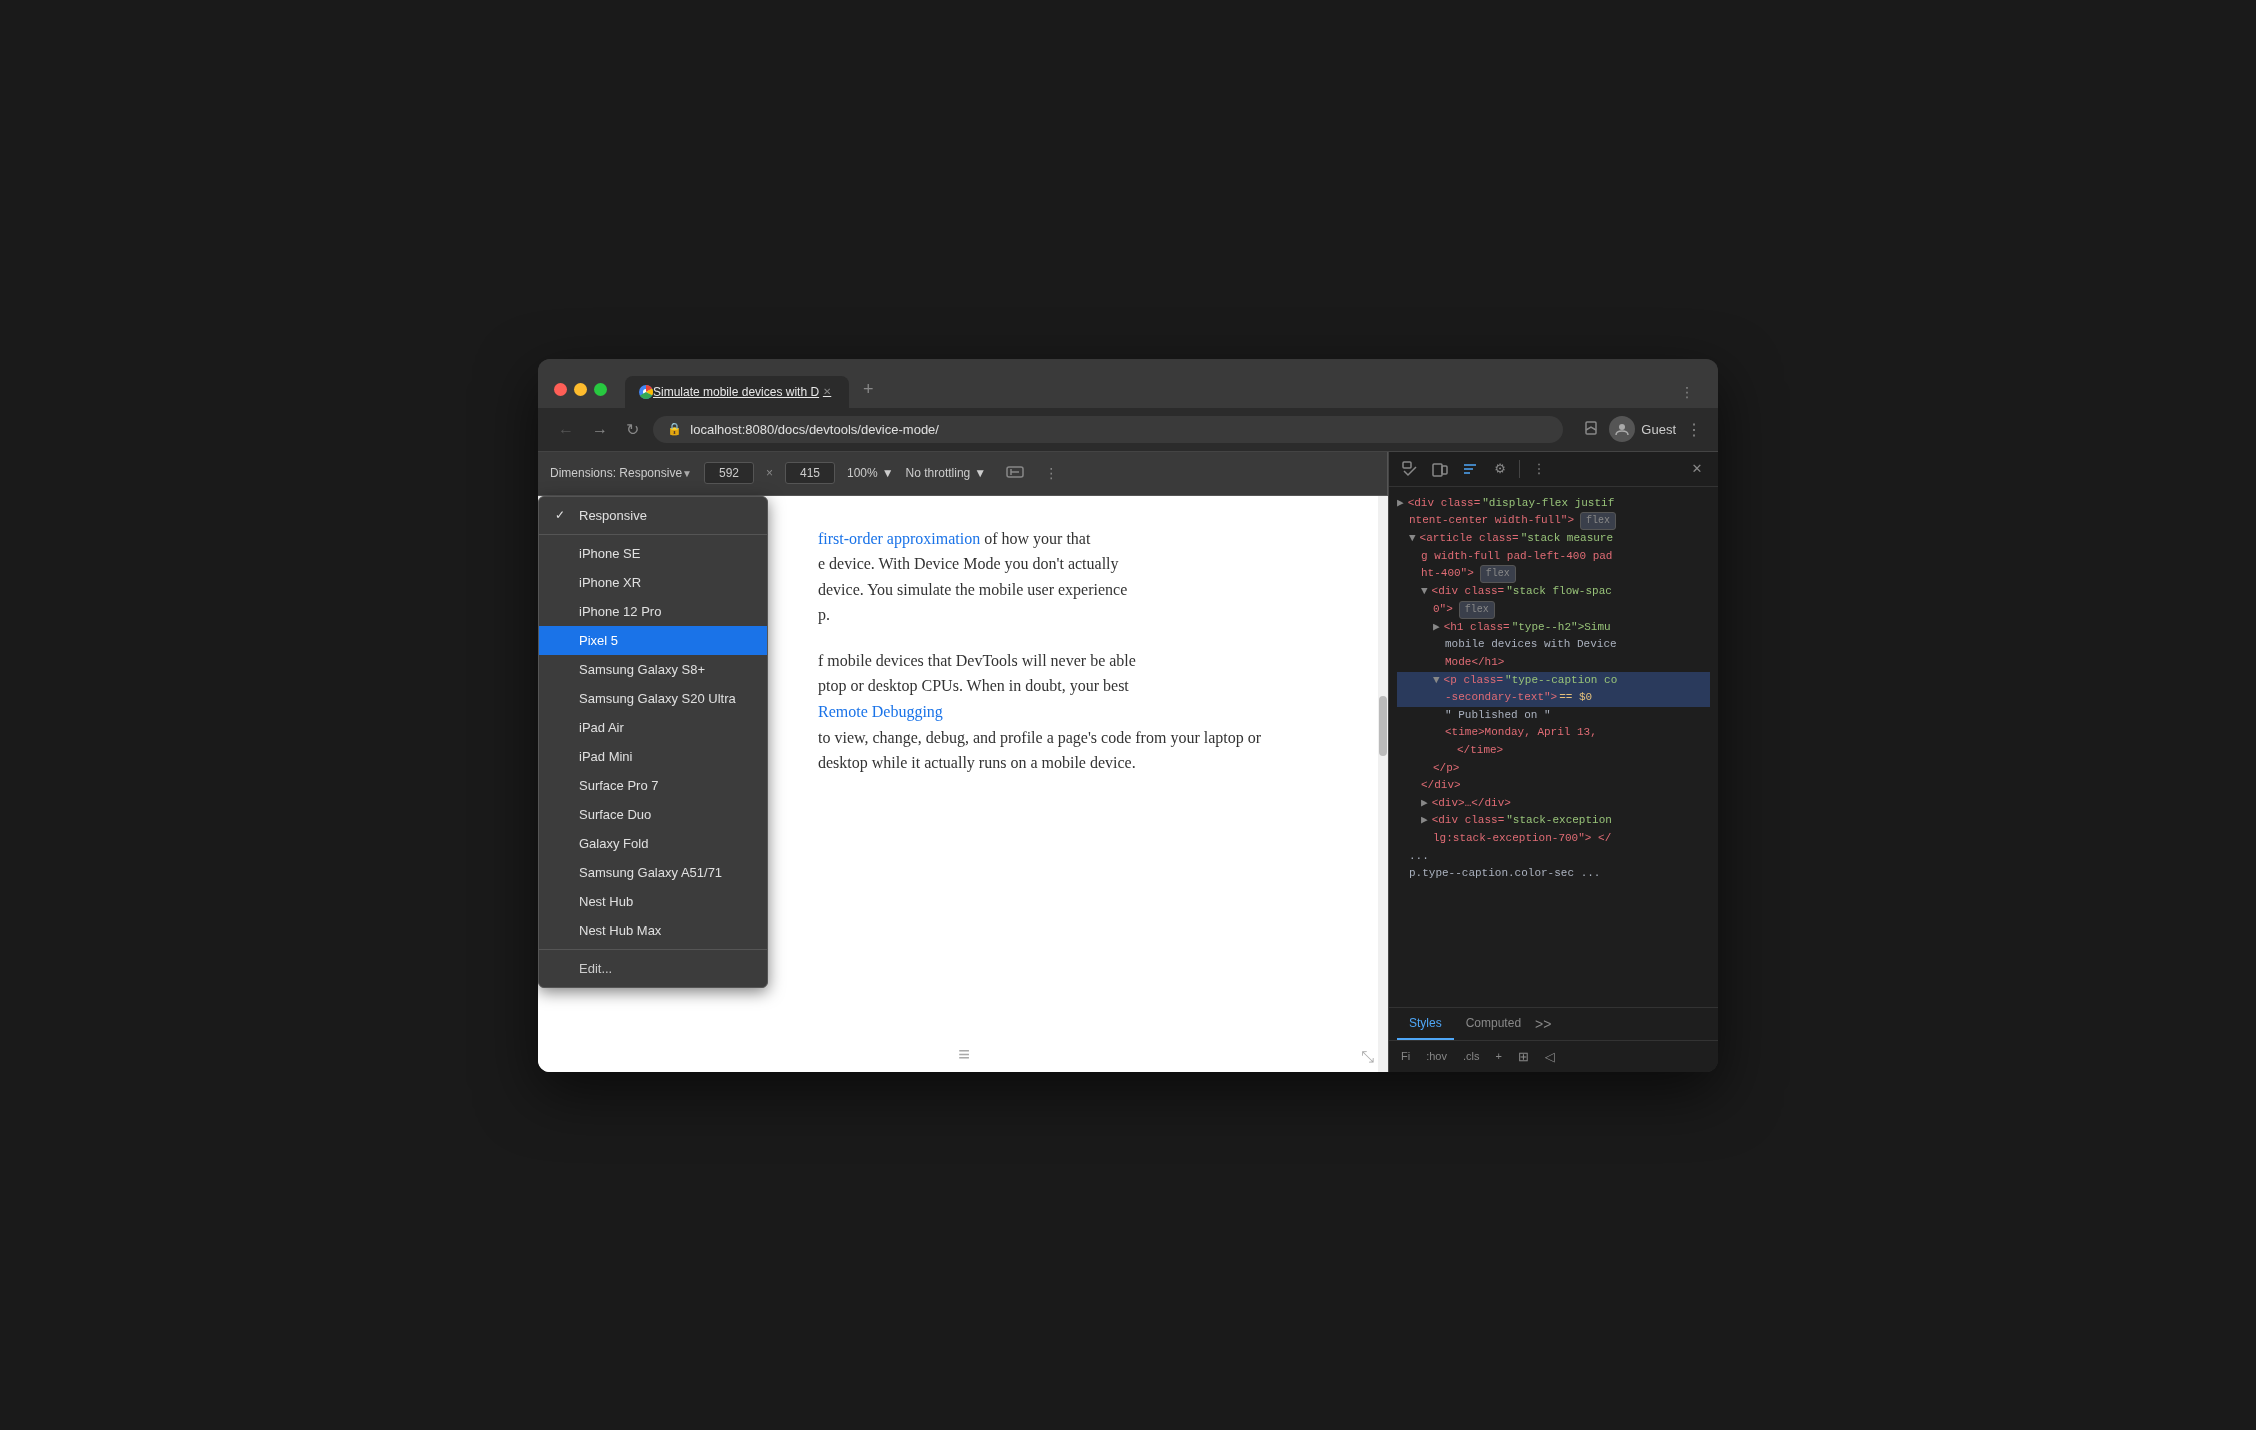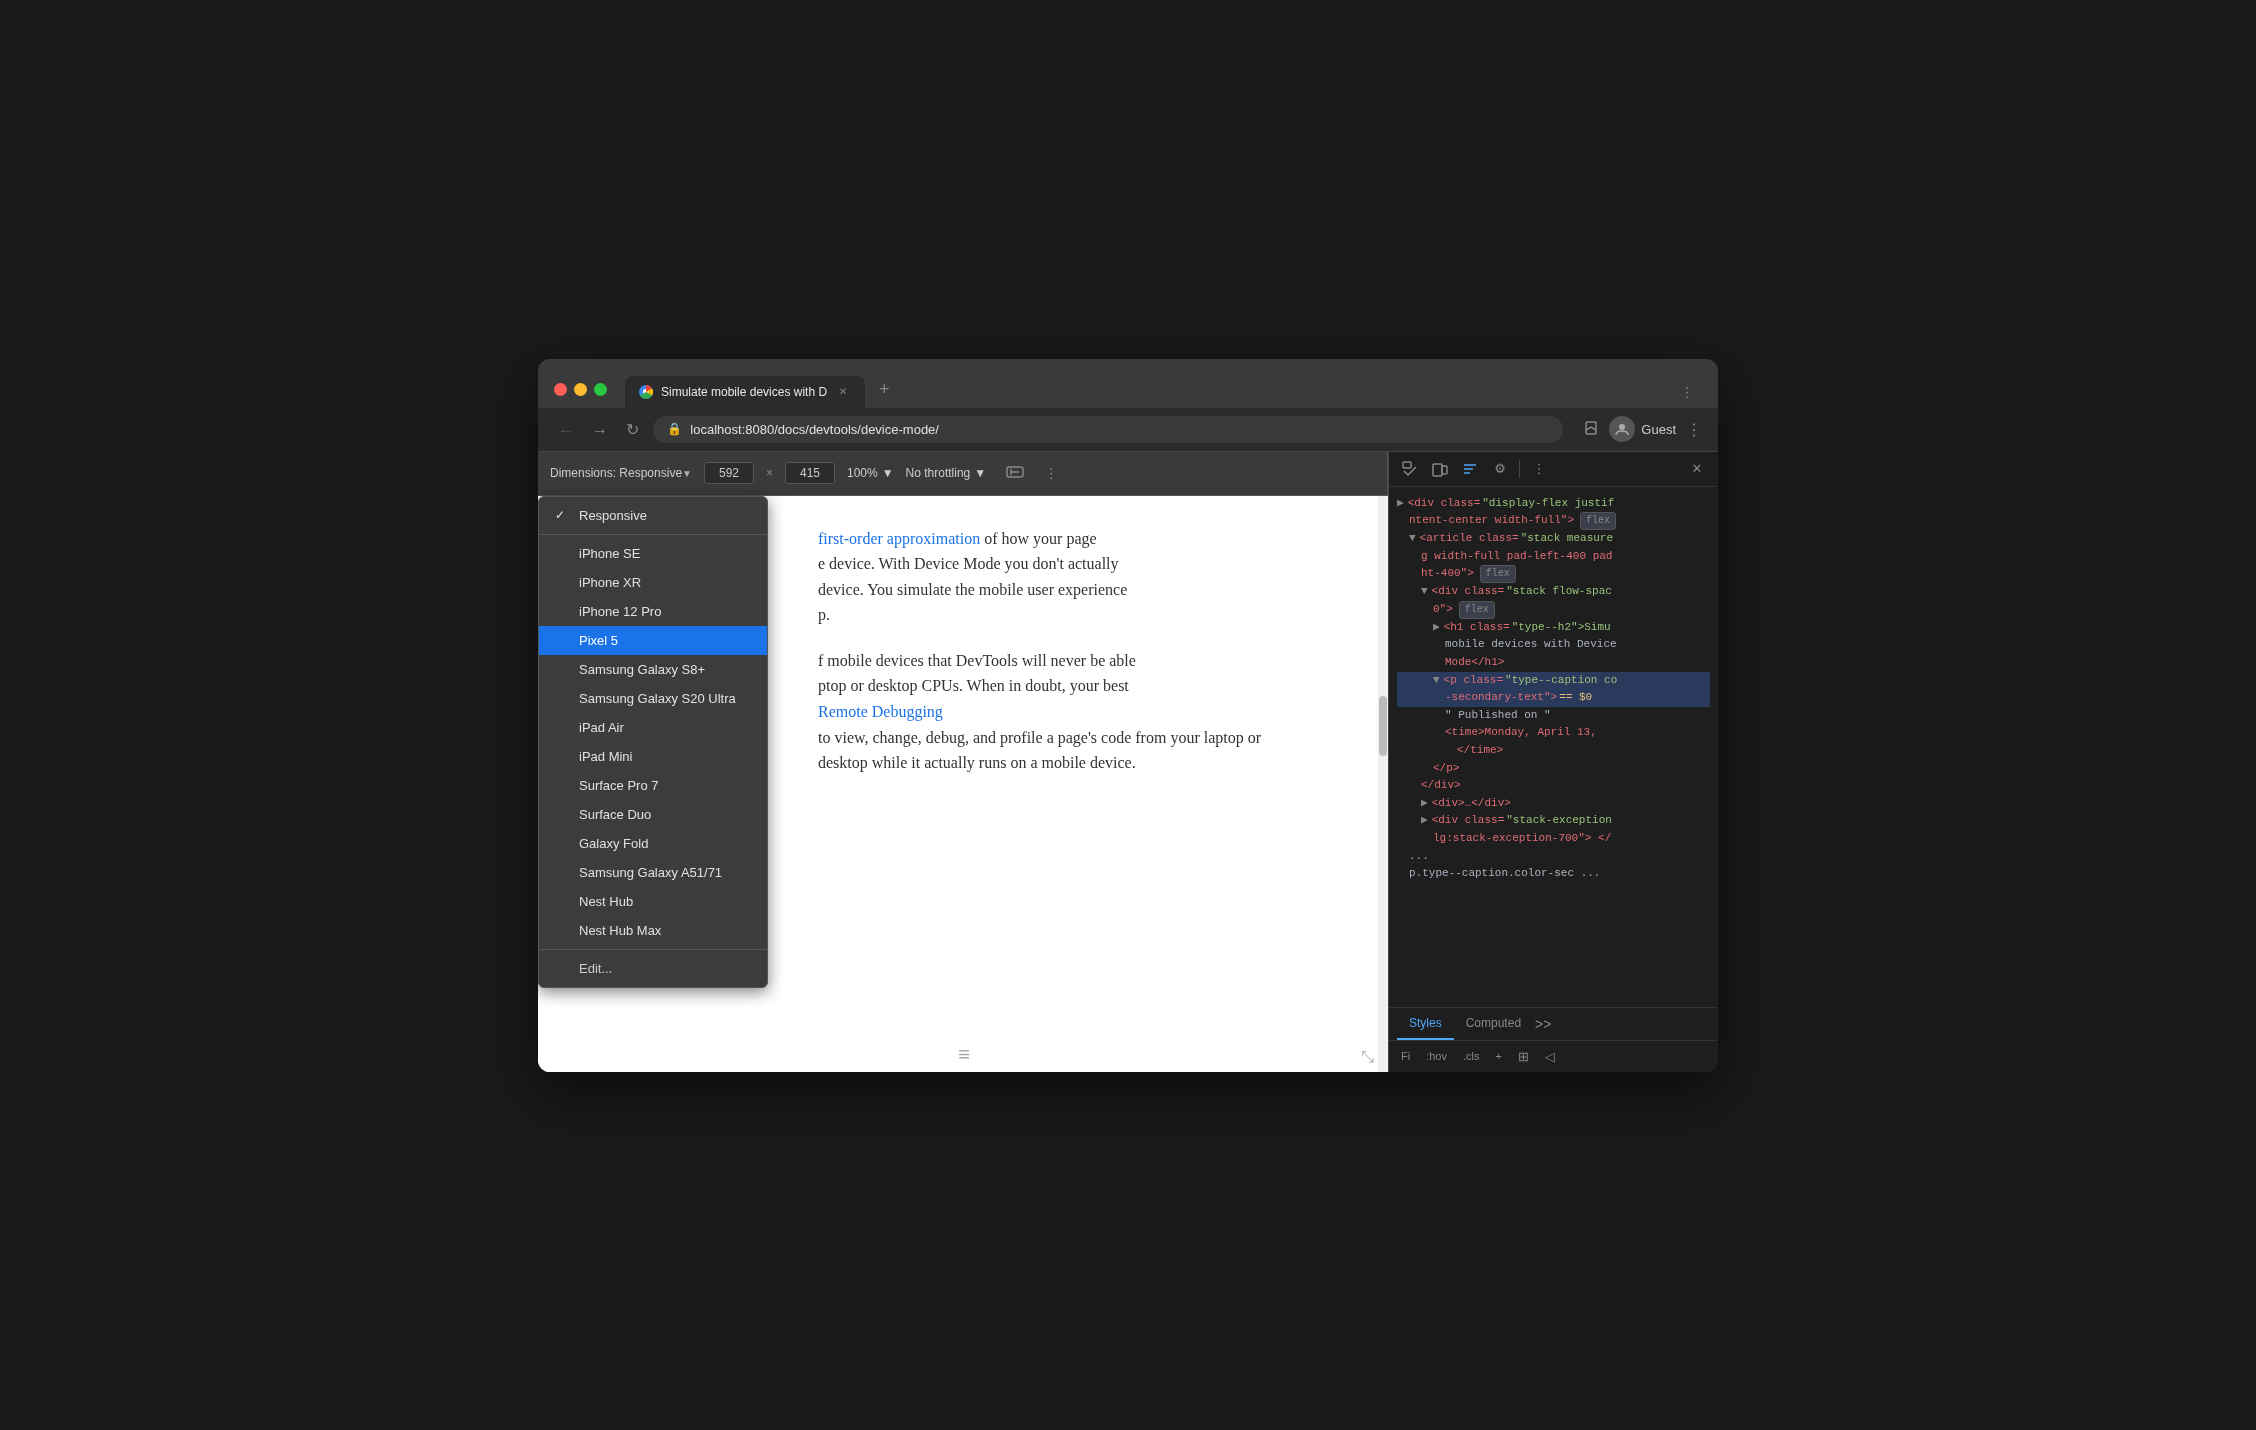--- a/index.html
+++ b/index.html
@@ -45,25 +45,25 @@
 
     .tabs-bar {
       display: flex;
       align-items: flex-end;
       flex: 1;
       gap: 2px;
     }
     .tab {
       display: flex;
       align-items: center;
-      gap: 8px;
       padding: 8px 14px;
       border-radius: 8px 8px 0 0;
       font-size: 12px;
       cursor: pointer;
+      text-decoration: underline;
     }
     .tab.active {
       background: #2b2b2b;
       color: #e8e8e8;
     }
     .tab-favicon {
       width: 14px;
       height: 14px;
     }
     .tab-close {
@@ -569,21 +569,21 @@
           <div class="menu-divider"></div>
           <div class="menu-item edit">
             <span class="check"></span>
             <span>Edit...</span>
           </div>
         </div>
 
         <div class="page-content">
           <p>
             <a href="#">first-order approximation</a>
-            <span> of how your page</span>
+            <span> of how your that</span>
           </p>
           <p>e device. With Device Mode you don't actually</p>
           <p>device. You simulate the mobile user experience</p>
           <p style="margin-bottom:20px;">p.</p>
           <p>f mobile devices that DevTools will never be able</p>
           <p>ptop or desktop CPUs. When in doubt, your best</p>
           <p>
             <a href="#">Remote Debugging</a>
           </p>
           <p>to view, change, debug, and profile a page's code from your laptop or</p>

